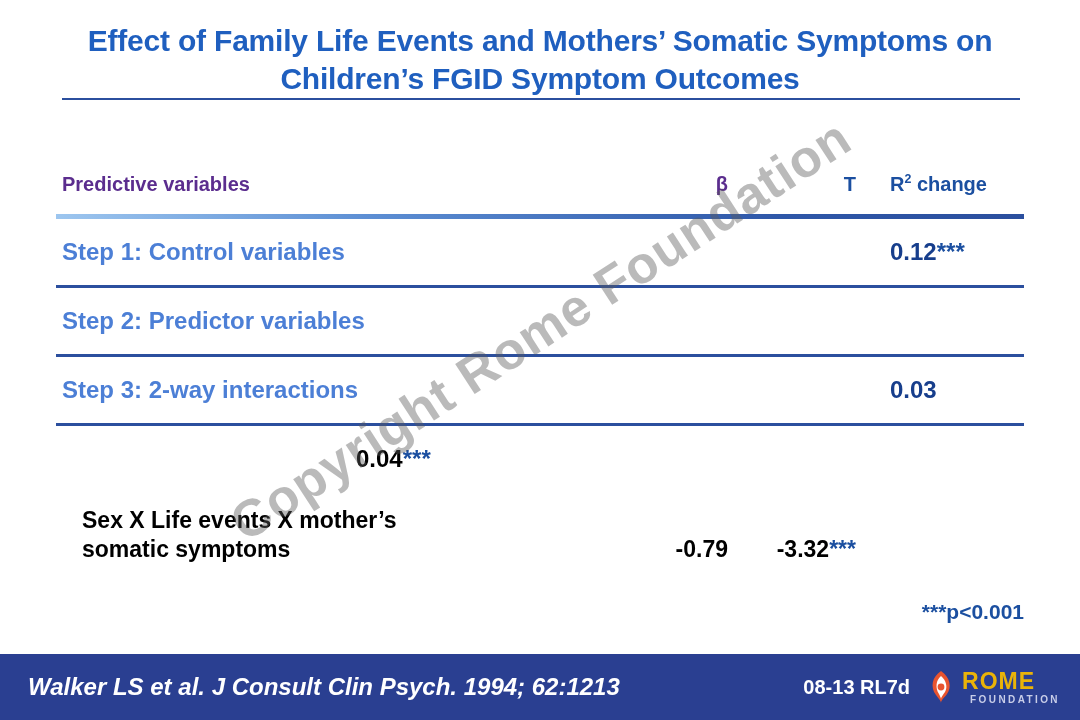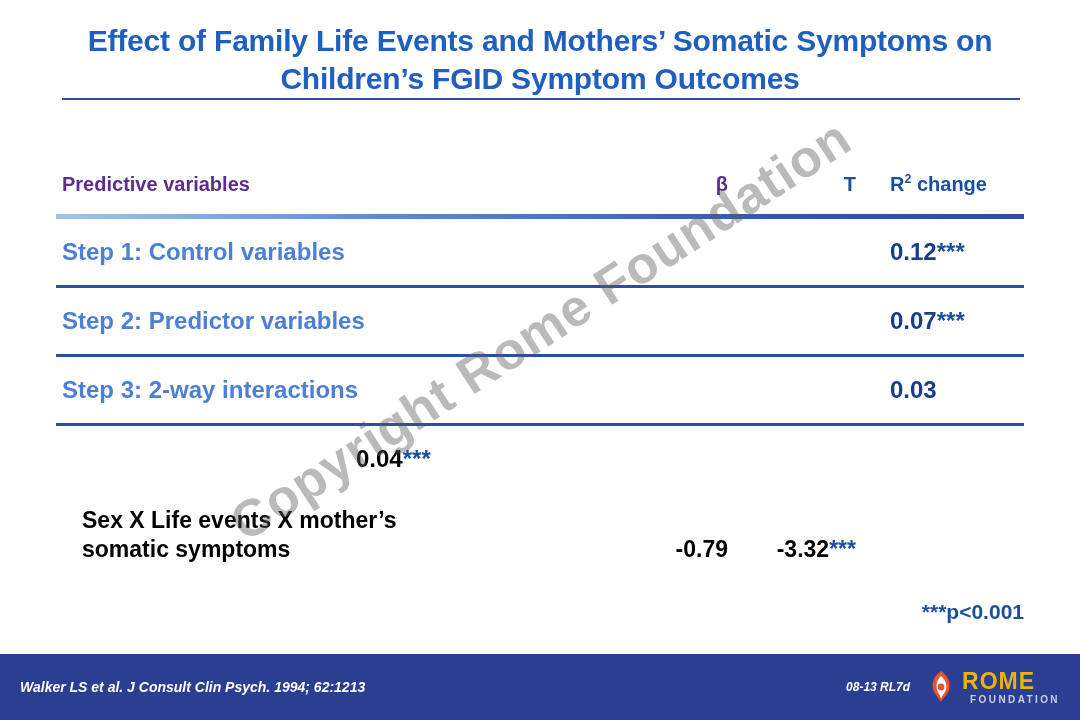--- a/index.html
+++ b/index.html
@@ -189,32 +189,31 @@
     left: 0;
     bottom: 0;
     width: 1080px;
     height: 66px;
     background: #2a3f91;
     display: flex;
     align-items: center;
   }
   .footer-ref {
     color: #ffffff;
-    font-size: 14px;
+    font-size: 24px;
     font-style: italic;
     font-weight: bold;
-    margin-left: 20px;
+    margin-left: 28px;
   }
   .footer-code {
     color: #ffffff;
-    font-size: 12px;
+    font-size: 20px;
     font-weight: bold;
     margin-left: auto;
     margin-right: 18px;
-    font-style: italic;
   }
   .footer-logo {
     display: flex;
     align-items: center;
     margin-right: 20px;
   }
   .logo-mark {
     width: 26px;
     height: 34px;
     margin-right: 8px;
@@ -265,21 +264,20 @@
       <div class="col-t"></div>
       <div class="col-r2"><span>0.12</span><span class="stars">***</span></div>
     </div>
 
     <div class="rule-solid"></div>
 
     <div class="row step-row">
       <div class="col-var">Step 2: Predictor variables</div>
       <div class="col-beta"></div>
       <div class="col-t"></div>
-      <div class="col-r2"><span>0.07</span><span class="stars">***</span></div>
     </div>
 
     <div class="rule-solid"></div>
 
     <div class="row step-row">
       <div class="col-var">Step 3: 2-way interactions</div>
       <div class="col-beta"></div>
       <div class="col-t"></div>
       <div class="col-r2"><span>0.03</span><span class="stars"></span></div>
     </div>

